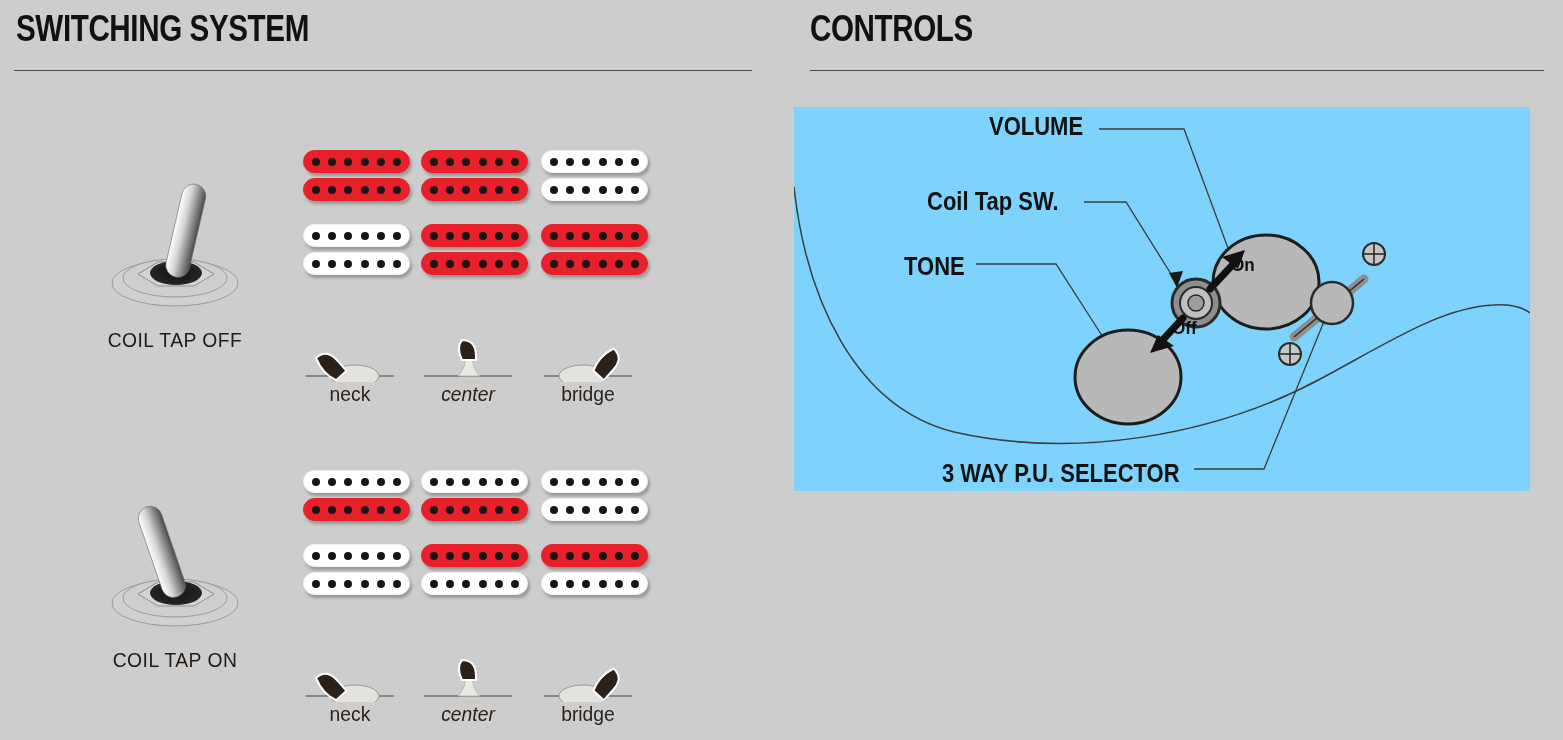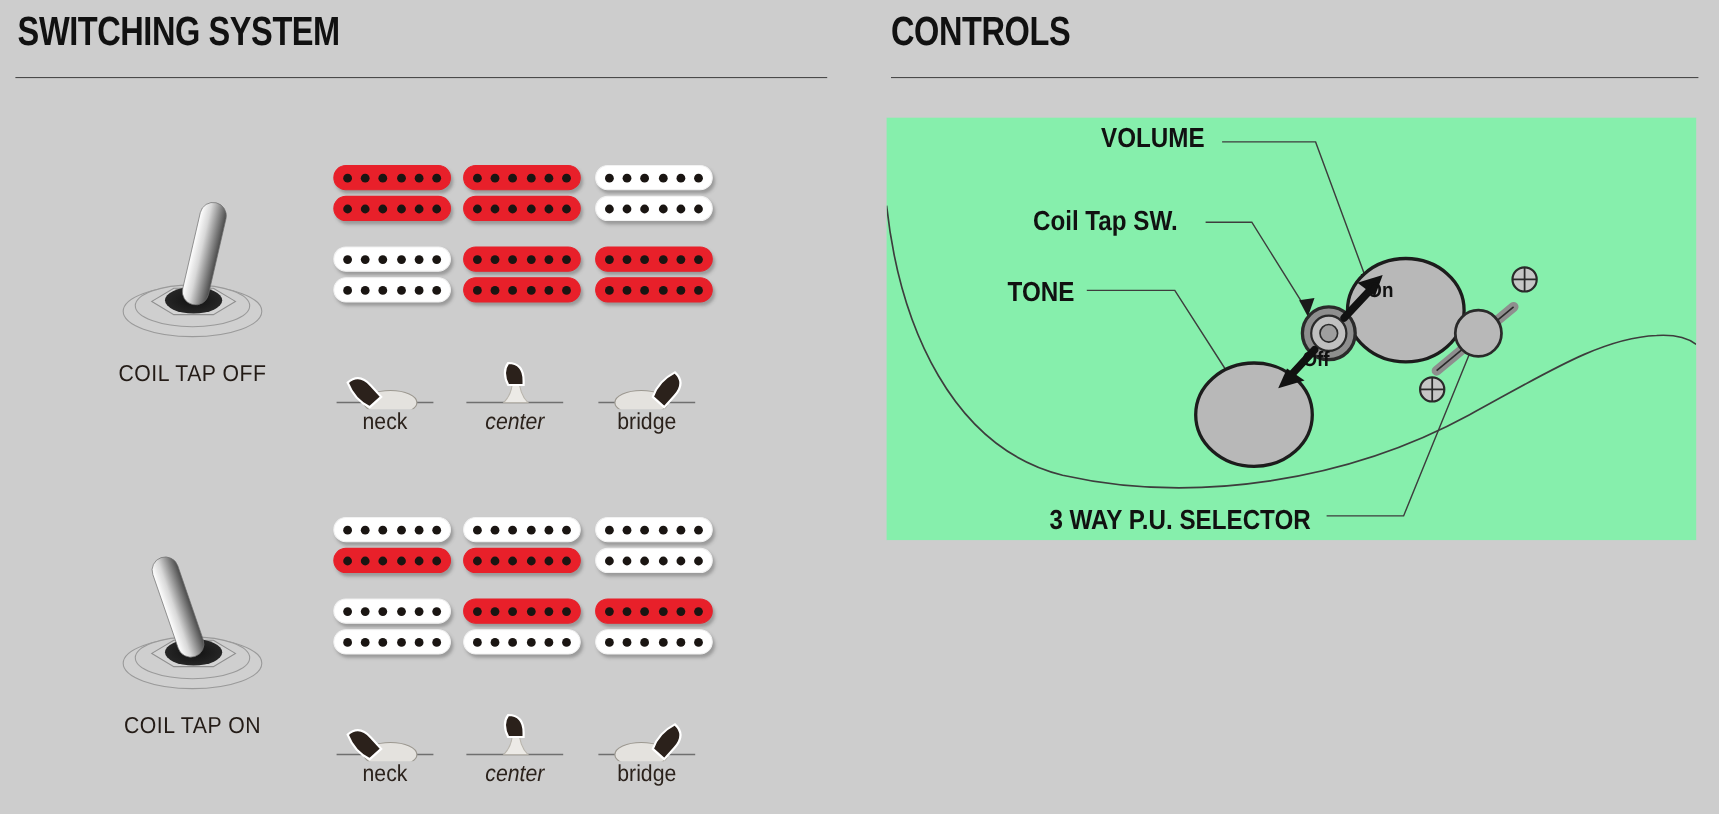--- a/index.html
+++ b/index.html
@@ -62,36 +62,36 @@
     box-sizing:border-box;
     display:flex;align-items:center;justify-content:space-evenly;
     box-shadow:2px 3px 3px rgba(90,90,90,0.45);
     margin-bottom:5px;
   }
   .coil.red{background:#e8202a;border:1px solid #e8202a;}
   .coil.white{background:#ffffff;border:1px solid #f2f2f2;}
   .pole{width:8px;height:8px;border-radius:50%;background:#1a1512;}
 
   
-  .sw-row{position:absolute;left:296px;top:176px;width:370px;height:78px;}
+  .sw-row{position:absolute;left:296px;top:186px;width:370px;height:78px;}
   .sw-item{position:absolute;width:100px;height:78px;}
   .sw-item.s0{left:4px;}
   .sw-item.s1{left:122px;font-style:italic;}
   .sw-item.s2{left:242px;}
   .sw-label{
     position:absolute;left:0;top:46px;width:100px;text-align:center;
     font-family:"Liberation Sans Narrow","Liberation Sans",sans-serif;
     font-size:21px;color:#2b221c;
     transform:scaleX(0.92);transform-origin:center;
   }
 
   
   #controls-figure{
-    position:absolute;left:16px;top:107px;width:736px;height:384px;
-    background:#86efac;overflow:hidden;
+    position:absolute;left:4px;top:107px;width:736px;height:384px;
+    background:#7dd3fc;overflow:hidden;
   }
   .ctl-label{
     position:absolute;
     font-family:"Liberation Sans Narrow","Liberation Sans",sans-serif;
     font-weight:bold;color:#111;white-space:nowrap;
     transform-origin:left center;
   }
   #lbl-volume{left:195px;top:5px;font-size:25px;transform:scaleX(0.88);}
   #lbl-coiltap{left:133px;top:80px;font-size:25px;transform:scaleX(0.88);}
   #lbl-tone{left:110px;top:145px;font-size:25px;transform:scaleX(0.88);}

